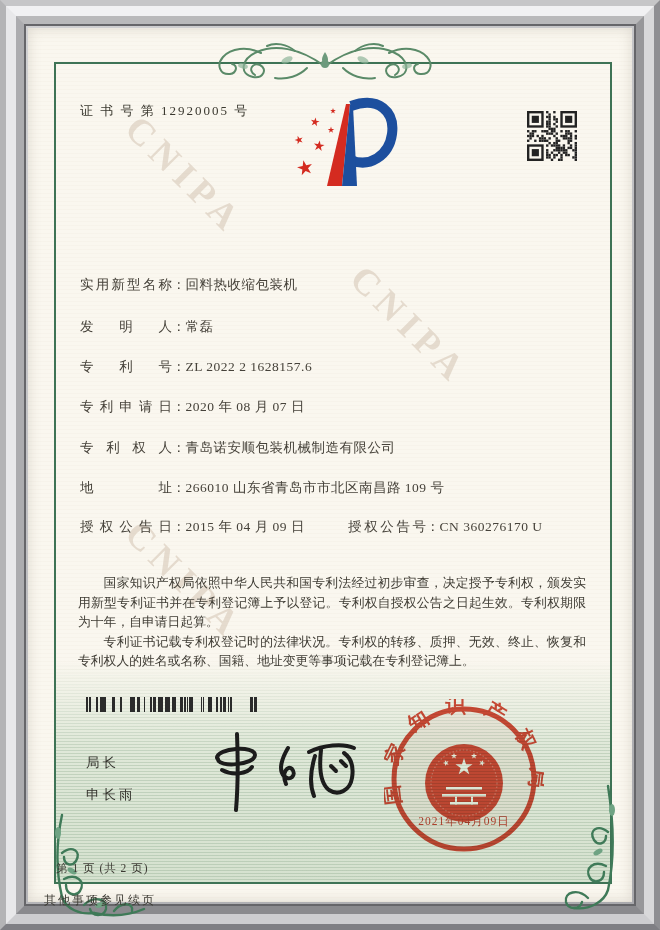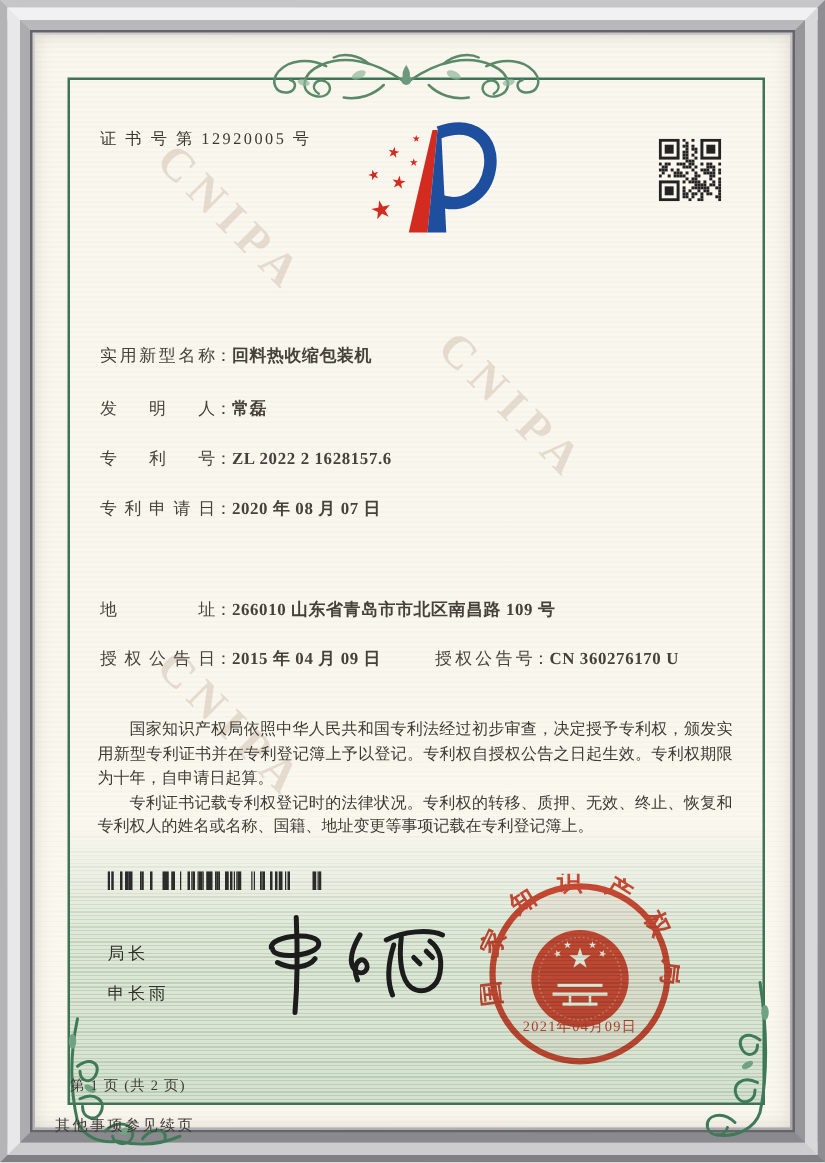--- a/index.html
+++ b/index.html
@@ -21,21 +21,21 @@
         mask-image:linear-gradient(180deg,transparent 0,#000 95px);}
   .green-border{position:absolute;left:26px;top:34px;right:20px;bottom:18px;border:2px solid #3e7355;pointer-events:none;}
   .ornament{position:absolute;pointer-events:none;}
   .watermark{position:absolute;font-family:"Liberation Serif",serif;font-size:37px;font-weight:bold;
              color:rgba(198,178,158,.4);letter-spacing:7px;transform:rotate(45deg);transform-origin:left top;white-space:nowrap;}
   .cert-no{position:absolute;left:52px;top:74px;font-size:13px;color:#3a382f;letter-spacing:2px;}
   .title{position:absolute;left:0;right:0;top:163px;text-align:center;font-size:30px;font-weight:bold;
          color:#2c2b26;letter-spacing:7px;}
   .frow{position:absolute;left:52px;font-size:13.5px;color:#46423a;white-space:nowrap;}
   .flabel{display:inline-block;width:92px;text-align:justify;text-align-last:justify;vertical-align:bottom;}
-  .fvalue{letter-spacing:.5px;font-weight:bold;}
+  .fvalue{letter-spacing:.5px;}
   .grant-col{position:absolute;left:268px;top:0;white-space:nowrap;}
   .grant-col .flabel{width:78px;}
   .paras{position:absolute;left:50px;right:46px;top:514px;font-size:12.8px;line-height:19.6px;color:#3e3b33;
          text-align:justify;margin-top:32px;}
   .paras p{margin:0;text-indent:2em;}
   .barcode{position:absolute;left:58px;top:669px;}
   .signer-title{position:absolute;left:58px;top:726px;font-size:13.5px;color:#33322c;letter-spacing:3px;}
   .signer-name{position:absolute;left:58px;top:758px;font-size:13.5px;color:#33322c;letter-spacing:3px;}
   .signature{position:absolute;left:165px;top:700px;}
   .seal{position:absolute;left:356px;top:671px;mix-blend-mode:multiply;opacity:.93;}
@@ -267,20 +267,23 @@
     </div>
     <div class="frow" style="top:290px">
       <span class="flabel">发明人</span><span>：</span><span class="fvalue">常磊</span>
     </div>
     <div class="frow" style="top:330px">
       <span class="flabel">专利号</span><span>：</span><span class="fvalue">ZL 2022 2 1628157.6</span>
     </div>
     <div class="frow" style="top:370px">
       <span class="flabel">专利申请日</span><span>：</span><span class="fvalue">2020 年 08 月 07 日</span>
     </div>
+    <div class="frow" style="top:411px">
+      <span class="flabel">专利权人</span><span>：</span><span class="fvalue">青岛诺安顺包装机械制造有限公司</span>
+    </div>
     <div class="frow" style="top:451px">
       <span class="flabel">地址</span><span>：</span><span class="fvalue">266010 山东省青岛市市北区南昌路 109 号</span>
     </div>
     <div class="frow" style="top:490px">
       <span class="flabel">授权公告日</span><span>：</span><span class="fvalue">2015 年 04 月 09 日</span>
       <span class="grant-col">
         <span class="flabel">授权公告号</span><span>：</span><span class="fvalue">CN 360276170 U</span>
       </span>
     </div>
 

